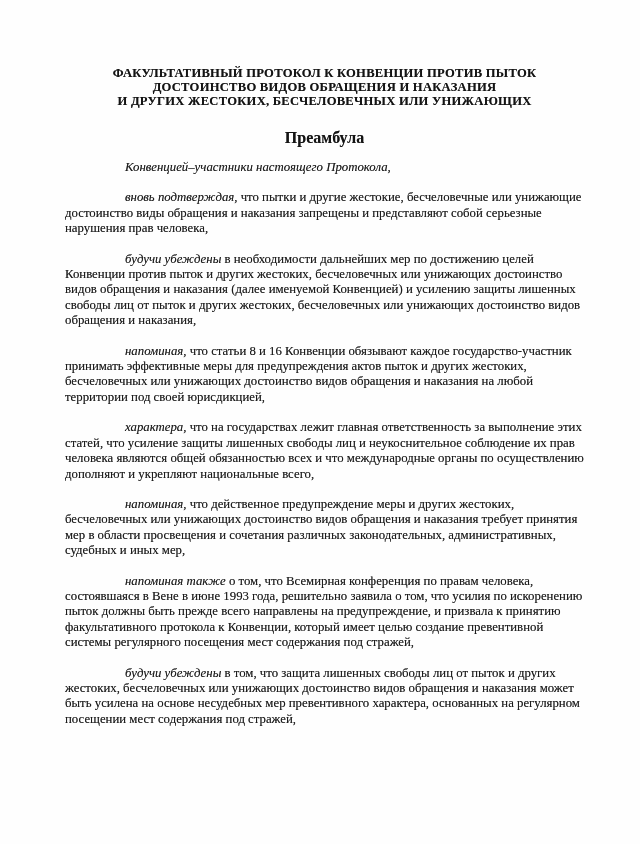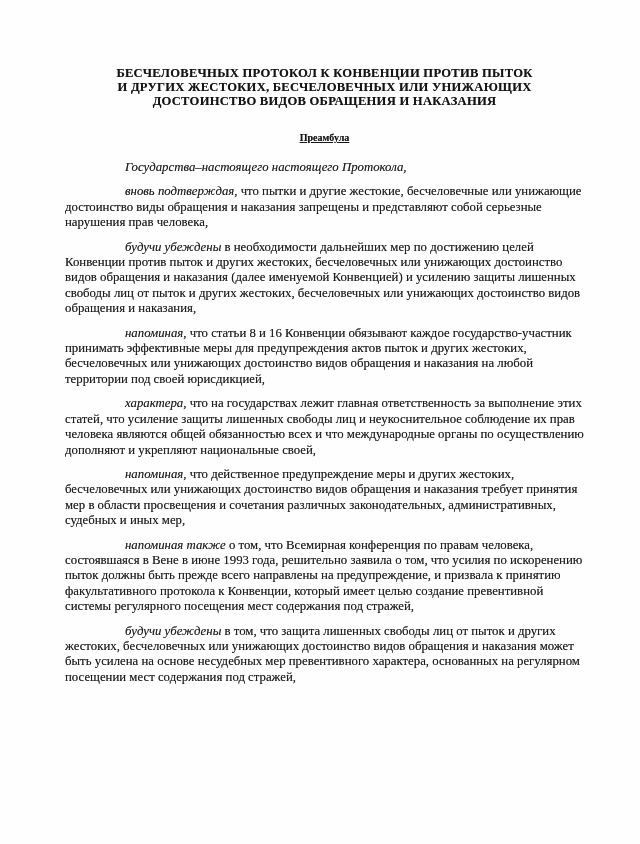--- a/index.html
+++ b/index.html
@@ -27,65 +27,64 @@
     font-weight: bold;
     font-size: 12.6px;
     line-height: 14px;
     letter-spacing: 0.25px;
     color: #141414;
   }
   .preamble-heading {
     margin: 22px 0 0 0;
     text-align: center;
     font-weight: bold;
-    font-size: 10px;
+    font-size: 16px;
     line-height: 15px;
     color: #141414;
-    text-decoration: underline;
   }
   .intro-line {
     margin: 15px 0 0 0;
     font-style: italic;
     font-size: 12.8px;
     line-height: 15.4px;
     text-indent: 60px;
   }
   .para {
-    margin: 9px 0 0 0;
+    margin: 15px 0 0 0;
     font-size: 12.8px;
     line-height: 15.4px;
     text-indent: 60px;
     text-align: left;
   }
   .lead {
     font-style: italic;
   }
 </style>
 </head>
 <body>
 
 <div class="page">
 
   <header class="doc-title">
-    <div>БЕСЧЕЛОВЕЧНЫХ ПРОТОКОЛ К КОНВЕНЦИИ ПРОТИВ ПЫТОК</div>
+    <div>ФАКУЛЬТАТИВНЫЙ ПРОТОКОЛ К КОНВЕНЦИИ ПРОТИВ ПЫТОК</div>
+    <div>ДОСТОИНСТВО ВИДОВ ОБРАЩЕНИЯ И НАКАЗАНИЯ</div>
     <div>И ДРУГИХ ЖЕСТОКИХ, БЕСЧЕЛОВЕЧНЫХ ИЛИ УНИЖАЮЩИХ</div>
-    <div>ДОСТОИНСТВО ВИДОВ ОБРАЩЕНИЯ И НАКАЗАНИЯ</div>
   </header>
 
   <h2 class="preamble-heading">Преамбула</h2>
 
-  <p class="intro-line">Государства–настоящего настоящего Протокола,</p>
+  <p class="intro-line">Конвенцией–участники настоящего Протокола,</p>
 
   <p class="para"><span class="lead">вновь подтверждая</span><span>, что пытки и другие жестокие, бесчеловечные или унижающие достоинство виды обращения и наказания запрещены и представляют собой серьезные нарушения прав человека,</span></p>
 
   <p class="para"><span class="lead">будучи убеждены</span><span> в необходимости дальнейших мер по достижению целей Конвенции против пыток и других жестоких, бесчеловечных или унижающих достоинство видов обращения и наказания (далее именуемой Конвенцией) и усилению защиты лишенных свободы лиц от пыток и других жестоких, бесчеловечных или унижающих достоинство видов обращения и наказания,</span></p>
 
   <p class="para"><span class="lead">напоминая</span><span>, что статьи 8 и 16 Конвенции обязывают каждое государство-участник принимать эффективные меры для предупреждения актов пыток и других жестоких, бесчеловечных или унижающих достоинство видов обращения и наказания на любой территории под своей юрисдикцией,</span></p>
 
-  <p class="para"><span class="lead">характера</span><span>, что на государствах лежит главная ответственность за выполнение этих статей, что усиление защиты лишенных свободы лиц и неукоснительное соблюдение их прав человека являются общей обязанностью всех и что международные органы по осуществлению дополняют и укрепляют национальные своей,</span></p>
+  <p class="para"><span class="lead">характера</span><span>, что на государствах лежит главная ответственность за выполнение этих статей, что усиление защиты лишенных свободы лиц и неукоснительное соблюдение их прав человека являются общей обязанностью всех и что международные органы по осуществлению дополняют и укрепляют национальные всего,</span></p>
 
   <p class="para"><span class="lead">напоминая</span><span>, что действенное предупреждение меры и других жестоких, бесчеловечных или унижающих достоинство видов обращения и наказания требует принятия мер в области просвещения и сочетания различных законодательных, административных, судебных и иных мер,</span></p>
 
   <p class="para"><span class="lead">напоминая также</span><span> о том, что Всемирная конференция по правам человека, состоявшаяся в Вене в июне 1993 года, решительно заявила о том, что усилия по искоренению пыток должны быть прежде всего направлены на предупреждение, и призвала к принятию факультативного протокола к Конвенции, который имеет целью создание превентивной системы регулярного посещения мест содержания под стражей,</span></p>
 
   <p class="para"><span class="lead">будучи убеждены</span><span> в том, что защита лишенных свободы лиц от пыток и других жестоких, бесчеловечных или унижающих достоинство видов обращения и наказания может быть усилена на основе несудебных мер превентивного характера, основанных на регулярном посещении мест содержания под стражей,</span></p>
 
 </div>
 
 </body></html>

